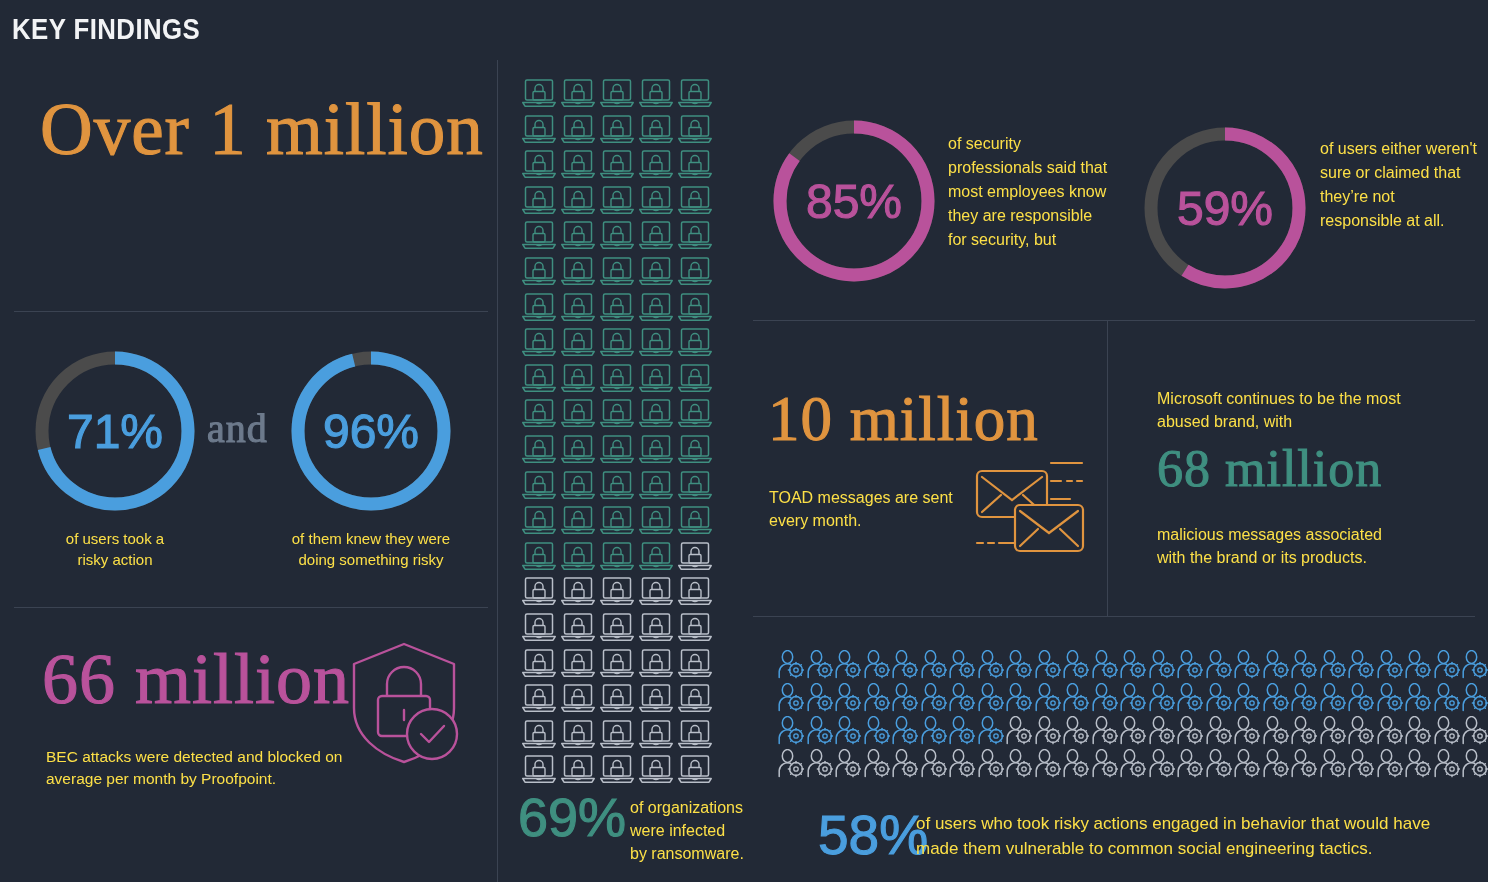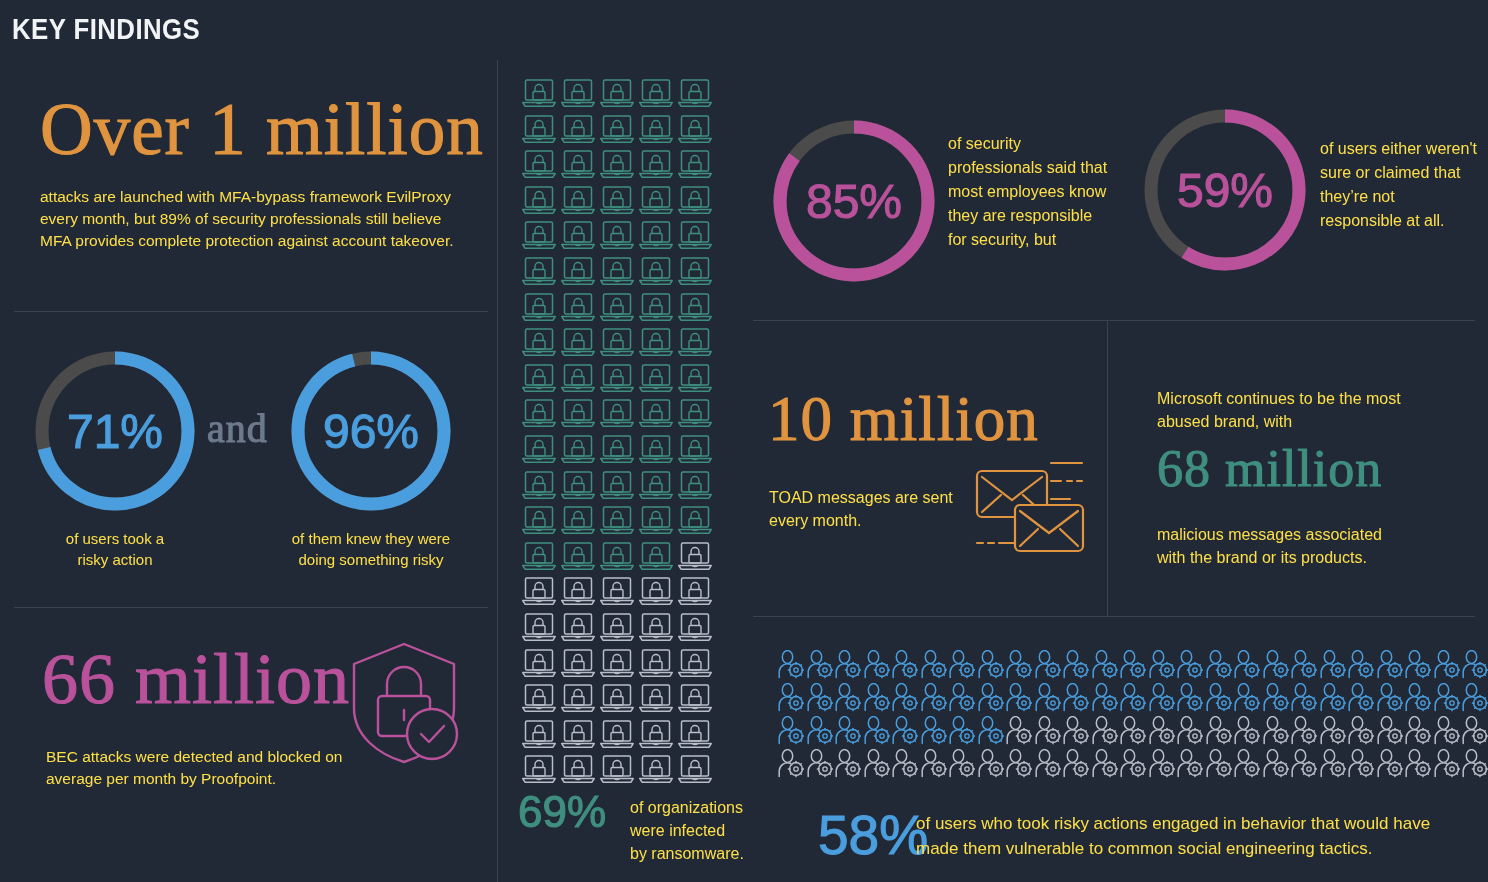--- a/index.html
+++ b/index.html
@@ -78,21 +78,20 @@
 
   <div class="hdiv" style="left:14px;top:311px;width:474px;"></div>
   <div class="hdiv" style="left:14px;top:607px;width:474px;"></div>
   <div class="vdiv" style="left:497px;top:60px;height:822px;"></div>
   <div class="hdiv" style="left:753px;top:320px;width:722px;"></div>
   <div class="vdiv" style="left:1107px;top:320px;height:296px;"></div>
   <div class="hdiv" style="left:753px;top:616px;width:722px;"></div>
 
   <div style="position:absolute;left:40px;top:95px;width:440px;">
     <div class="bignum thin-num" style="font-size:73px;line-height:0.95;color:#e0943f;">Over 1 million</div>
-    <div class="body-txt" style="margin-top:22px;width:415px;">attacks are launched with MFA-bypass framework EvilProxy every month, but 89% of security professionals still believe MFA provides complete protection against account takeover.</div>
   </div>
 
   <div>
 
     <div class="donut" style="left:32px;top:348px;width:166px;height:166px;">
       <svg width="166" height="166" viewBox="0 0 166 166">
         <circle cx="83" cy="83" r="73" fill="none" stroke="#4b4b4b" stroke-width="13"></circle>
         <circle cx="83" cy="83" r="73" fill="none" stroke="#4a9ede" stroke-width="13" stroke-dasharray="325.7 132.9" stroke-dashoffset="0" transform="rotate(-90 83 83)"></circle>
       </svg>
       <div class="pcttxt thin-num" style="font-size:48px;color:#4a9ede;">71%</div>
@@ -824,39 +823,39 @@
         </svg>
         <svg class="gcell" width="34" height="31" viewBox="0 0 34 31">
           <rect x="3.5" y="2" width="27" height="20" rx="1.5" fill="none" stroke="#b9bfc9" stroke-width="1.5"></rect>
           <path d="M13 14 L13 10.5 A4 4 0 0 1 21 10.5 L21 14" fill="none" stroke="#b9bfc9" stroke-width="1.4"></path>
           <rect x="11" y="13.5" width="12" height="8.5" rx="1.2" fill="none" stroke="#b9bfc9" stroke-width="1.4"></rect>
           <path d="M0.8 24.5 L33.2 24.5 L31 28.2 L3 28.2 Z" fill="none" stroke="#b9bfc9" stroke-width="1.5" stroke-linejoin="round"></path>
           <path d="M14 24.5 q3 2.2 6 0" fill="none" stroke="#b9bfc9" stroke-width="1.3"></path>
         </svg>
       </div>
 
-    <div class="cap-pct" style="position:absolute;left:518px;top:790px;font-size:44px;color:#3f8f80;line-height:1;text-align:right;">69%</div>
+    <div class="cap-pct" style="position:absolute;left:518px;top:790px;font-size:54px;color:#3f8f80;line-height:1;text-align:right;">69%</div>
     <div class="body-txt" style="position:absolute;left:630px;top:796px;width:140px;white-space:pre-line;font-size:16px;line-height:1.45;">of organizations
 were infected
 by ransomware.</div>
   </div>
 
   <div>
     <div class="donut" style="left:770px;top:117px;width:168px;height:168px;">
       <svg width="168" height="168" viewBox="0 0 168 168">
         <circle cx="84" cy="84" r="74" fill="none" stroke="#4b4b4b" stroke-width="13"></circle>
         <circle cx="84" cy="84" r="74" fill="none" stroke="#b9529b" stroke-width="13" stroke-dasharray="395.2 69.7" stroke-dashoffset="0" transform="rotate(-90 84 84)"></circle>
       </svg>
       <div class="pcttxt thin-num" style="font-size:48px;color:#b9529b;">85%</div>
     </div>
     <div class="body-txt" style="position:absolute;left:948px;top:132px;width:162px;font-size:16px;line-height:1.5;">of security professionals said that most employees know they are responsible for security, but</div>
   </div>
 
   <div>
-    <div class="donut" style="left:1141px;top:106px;width:168px;height:168px;">
+    <div class="donut" style="left:1141px;top:124px;width:168px;height:168px;">
       <svg width="168" height="168" viewBox="0 0 168 168">
         <circle cx="84" cy="84" r="74" fill="none" stroke="#4b4b4b" stroke-width="13"></circle>
         <circle cx="84" cy="84" r="74" fill="none" stroke="#b9529b" stroke-width="13" stroke-dasharray="274.3 190.6" stroke-dashoffset="0" transform="rotate(-90 84 84)"></circle>
       </svg>
       <div class="pcttxt thin-num" style="font-size:48px;color:#b9529b;">59%</div>
     </div>
     <div class="body-txt" style="position:absolute;left:1320px;top:137px;width:160px;font-size:16px;line-height:1.5;">of users either weren't sure or claimed that they’re not responsible at all.</div>
   </div>
 
   <div>

